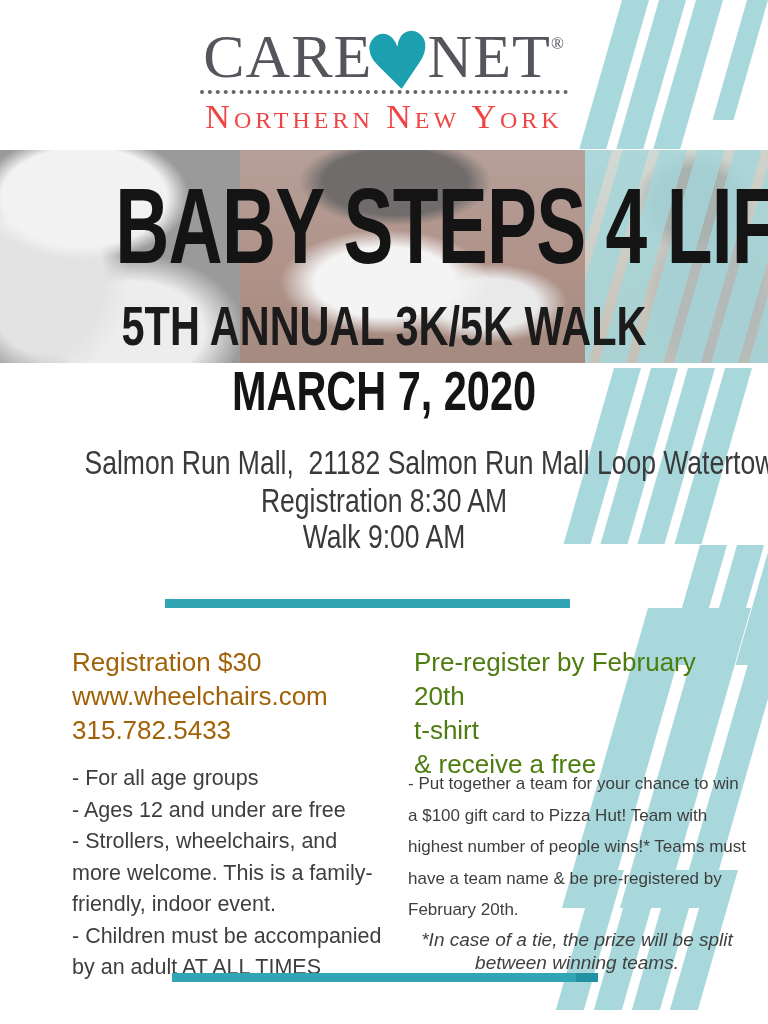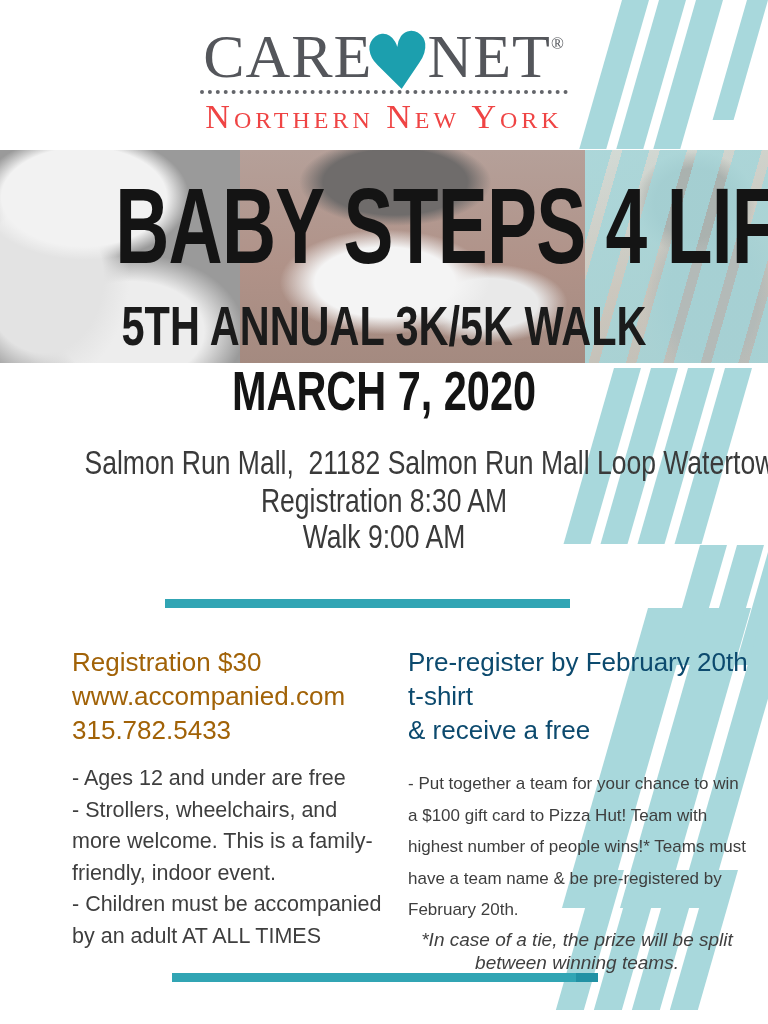--- a/index.html
+++ b/index.html
@@ -57,21 +57,21 @@
   .addr.l2{top:482px;}
   .addr.l3{top:518px;}
 
   
   .bar{position:absolute;background:#31a5b4;z-index:6;}
   .bar .cap{position:absolute;right:0;top:0;bottom:0;width:22px;background:#2191a4;}
 
   
   .col{position:absolute;z-index:6;}
   .contact-line{font-size:26px;line-height:34px;color:#a16207;}
-  .pre-line{font-size:26px;line-height:34px;color:#0c4a6e;}
+  .pre-line{font-size:26px;line-height:34px;color:#4d7c0f;margin-left:6px;}
   .bullets{font-size:21.5px;line-height:31.5px;color:#3e3e3e;}
   .bullets div{margin:0;}
   .team{font-size:17px;line-height:31.5px;color:#3e3e3e;width:340px;}
   .tie{font-style:italic;font-size:19px;line-height:23px;color:#404040;text-align:center;width:330px;}
 </style>
 </head>
 <body>
 
 <div id="page">
 
@@ -123,24 +123,25 @@
 
   <div style="position:absolute;z-index:1;">
     <div class="stripe" style="left:596px;top:870px;width:28px;height:140px;"></div>
     <div class="stripe" style="left:634px;top:870px;width:28px;height:140px;"></div>
     <div class="stripe" style="left:672px;top:870px;width:28px;height:140px;"></div>
     <div class="stripe" style="left:710px;top:870px;width:28px;height:140px;"></div>
   </div>
 
   <div class="col" style="left:72px;top:645px;width:320px;">
     <div class="contact-line">Registration $30</div>
-    <div class="contact-line">www.accompanied.com</div>
+    <div class="contact-line">www.wheelchairs.com</div>
     <div class="contact-line">315.782.5433</div>
   </div>
   <div class="col bullets" style="left:72px;top:763px;width:310px;">
+    <div>- For all age groups</div>
     <div>- Ages 12 and under are free</div>
     <div>- Strollers, wheelchairs, and more welcome. This is a family-friendly, indoor event.</div>
     <div>- Children must be accompanied by an adult AT ALL TIMES</div>
   </div>
 
   <div class="col" style="left:408px;top:645px;width:340px;">
     <div class="pre-line">Pre-register by February 20th</div>
     <div class="pre-line">t-shirt</div>
     <div class="pre-line">&amp; receive a free</div>
   </div>

